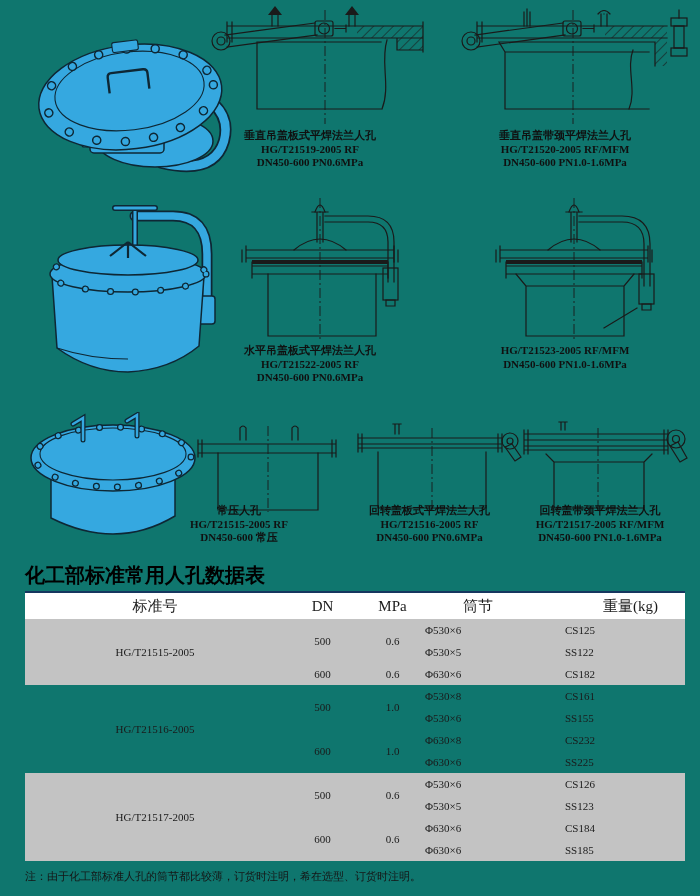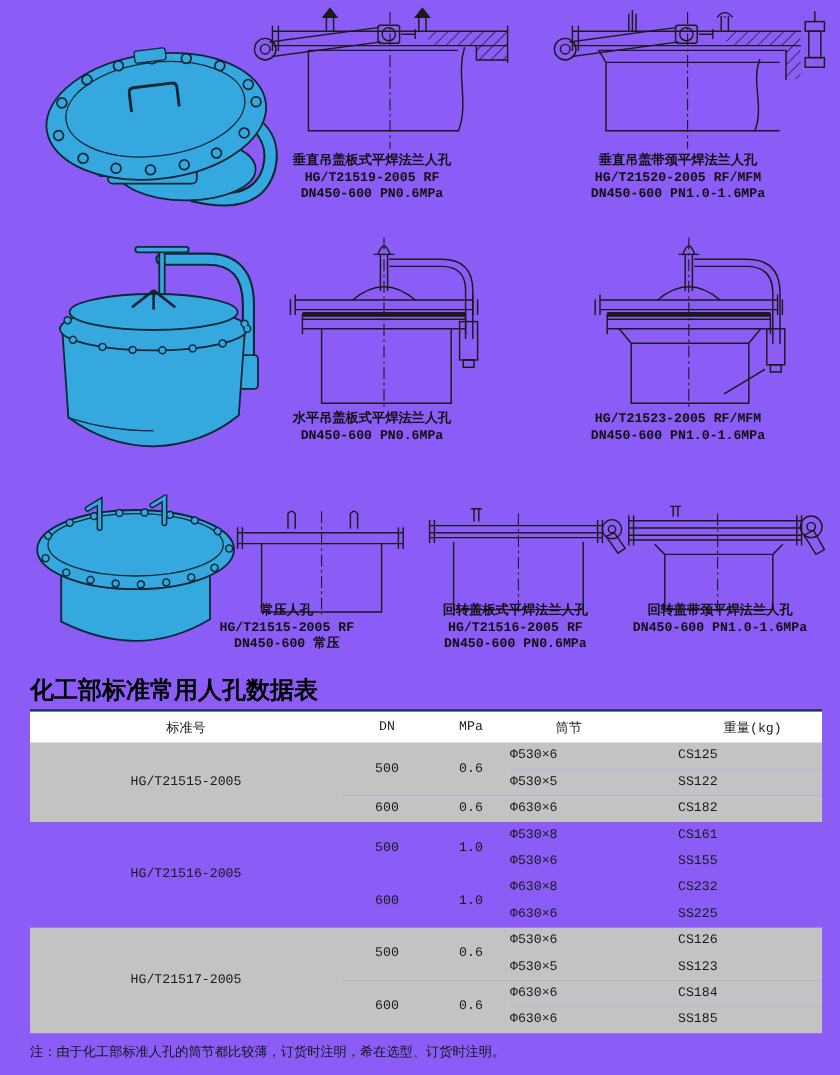--- a/index.html
+++ b/index.html
@@ -1,25 +1,25 @@
 <!DOCTYPE html>
 <html><head>
 <meta charset="utf-8">
 <style>
   html,body{margin:0;padding:0;background:#ffffff;}
-  .page{position:relative;width:700px;height:896px;background:#8b5cf6;overflow:hidden;
-        font-family:Liberation Mono, monospace;color:#1a1a1a;}
+  .page{position:relative;width:700px;height:896px;background:#0f766e;overflow:hidden;
+        font-family:Liberation Serif, serif;color:#1a1a1a;}
   .fig{position:absolute;}
   .caption{position:absolute;text-align:center;font-size:11px;font-weight:bold;
            line-height:13.5px;color:#101010;white-space:nowrap;}
   .section-title{position:absolute;left:25px;top:562px;font-size:20px;font-weight:bold;color:#000;}
   .note{position:absolute;left:25px;top:869px;font-size:11px;color:#151515;}
   table.data-table{position:absolute;left:25px;top:591px;width:660px;border-collapse:collapse;
            border-top:2px solid #16375f;table-layout:fixed;font-size:11px;}
-  table.data-table th{height:24px;font-weight:normal;font-size:11px;color:#1a1a1a;background:#fff;}
+  table.data-table th{height:24px;font-weight:normal;font-size:15px;color:#1a1a1a;background:#fff;}
   table.data-table td{height:22px;padding:0;color:#1a1a1a;}
   .c-std,.c-dn,.c-mpa{text-align:center;}
   .c-tube,.c-weight{text-align:left;}
   th.c-tube,td.c-tube{padding-left:38px;}
   th.c-weight,td.c-weight{padding-left:38px;}
   tr.shaded td{background:#c3c3c3;}
   svg .ln{stroke:#1a1a1a;fill:none;stroke-width:1.2;stroke-linecap:square;}
   svg .cl{stroke:#1a1a1a;fill:none;stroke-width:0.9;stroke-dasharray:10 3 2 3;}
   svg .blue{fill:#35a8e0;stroke:#0e2734;stroke-width:1.5;}
   svg .bluethin{fill:#35a8e0;stroke:#0e2734;stroke-width:1.1;}
@@ -166,20 +166,21 @@
         <path d="M18 54 H166 M18 62 H166 M18 50 V66 M14 54 V66 M166 50 V66 M170 54 V66"></path>
         <path d="M24 70 H160 M24 78 H160 M24 66 V82 M160 66 V82"></path>
         <path d="M34 78 L44 90 V140 H142 V90 L152 78 M44 90 H142"></path>
       </g>
       <rect x="24" y="64" width="136" height="4" fill="#1a1a1a"></rect>
     </svg>
   </div>
 
   <div class="caption" style="left:200px;top:344px;width:220px">
     <div>水平吊盖板式平焊法兰人孔</div>
+    <div>HG/T21522-2005 RF</div>
     <div>DN450-600 PN0.6MPa</div>
   </div>
   <div class="caption" style="left:452px;top:344px;width:226px">
     <div>HG/T21523-2005 RF/MFM</div>
     <div>DN450-600 PN1.0-1.6MPa</div>
   </div>
 
   <div class="fig" style="left:25px;top:412px;width:175px;height:125px">
     <svg width="175" height="125" viewBox="0 0 175 125">
       <path d="M26 60 L26 106 Q58 122 88 122 Q120 122 150 104 L150 60 Z" class="blue"></path>
@@ -239,20 +240,21 @@
     <div>HG/T21515-2005 RF</div>
     <div>DN450-600 常压</div>
   </div>
   <div class="caption" style="left:337px;top:504px;width:185px">
     <div>回转盖板式平焊法兰人孔</div>
     <div>HG/T21516-2005 RF</div>
     <div>DN450-600 PN0.6MPa</div>
   </div>
   <div class="caption" style="left:505px;top:504px;width:190px">
     <div>回转盖带颈平焊法兰人孔</div>
+    <div>HG/T21517-2005 RF/MFM</div>
     <div>DN450-600 PN1.0-1.6MPa</div>
   </div>
 
   <div class="section-title">化工部标准常用人孔数据表</div>
 
   <table class="data-table">
     <colgroup>
       <col style="width:260px">
         <col style="width:75px">
         <col style="width:65px">

